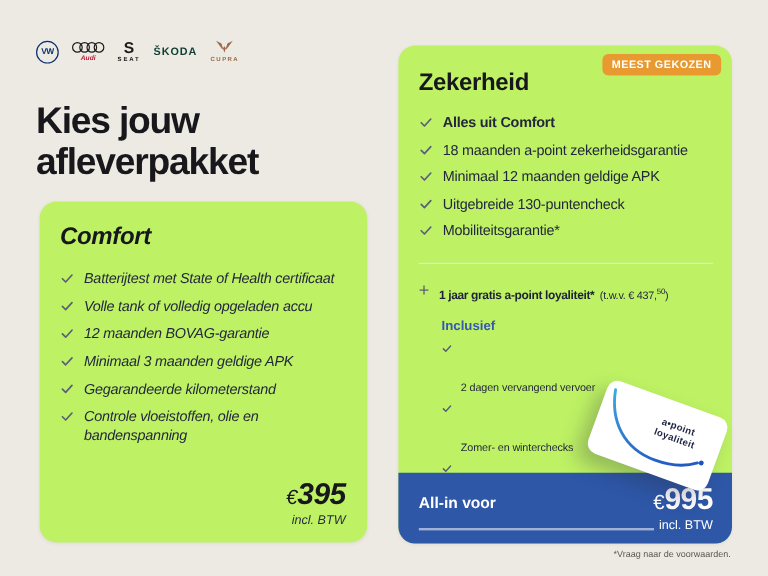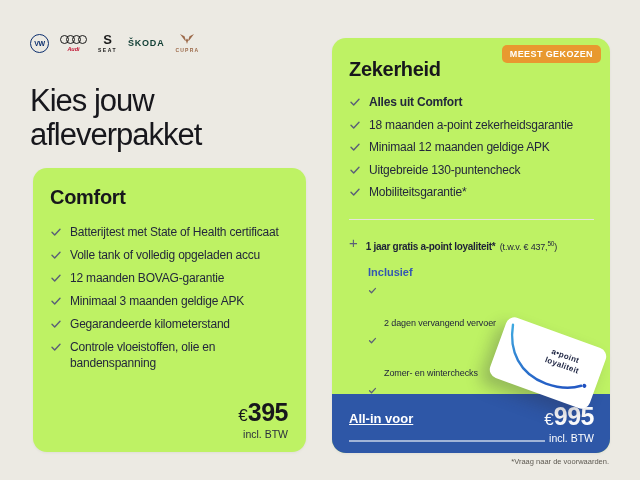--- a/index.html
+++ b/index.html
@@ -19,24 +19,24 @@
   .audi-rings { display:flex; }
   .audi-rings span { width:9px; height:9px; border:1.1px solid #1b1b1b; border-radius:50%; margin-left:-3px; }
   .audi-rings span:first-child { margin-left:0; }
   .audi-text { font-size:5.5px; font-weight:700; font-style:italic; color:#C01332; }
   .seat-s { font-size:13px; font-weight:800; color:#1b1b1b; line-height:11px; }
   .seat-text { font-size:5px; font-weight:700; letter-spacing:1.5px; color:#1b1b1b; }
   .skoda-text { font-size:9px; font-weight:800; letter-spacing:0.8px; color:#0F3D33; }
   .cupra-text { font-size:5px; font-weight:700; letter-spacing:1.2px; color:#9C6A4A; }
   
   .headline { position:absolute; left:30px; top:84px;
-    font-size:31px; line-height:34px; font-weight:400; letter-spacing:-1px; color:#17171C; }
+    font-size:31px; line-height:34px; font-weight:700; letter-spacing:-1px; color:#17171C; }
   
   .card { position:absolute; background:#bef264; border-radius:14px; box-shadow:0 1px 3px rgba(0,0,0,0.05); }
-  .card-comfort { left:33px; top:168px; width:273px; height:284px; padding:18px 16px 14px 17px; }
+  .card-comfort { left:33px; top:168px; width:273px; height:284px; padding:18px 16px 14px 17px;font-style:italic; }
   .card-zekerheid { left:332px; top:38px; width:278px; height:415px; padding:20px 16px 0 17px; }
   .card-title { font-size:20px; font-weight:700; color:#17171C; letter-spacing:-0.3px; }
   .check-list { display:flex; flex-direction:column; gap:7px; margin-top:15px; }
   .chk-item { display:flex; gap:8px; align-items:flex-start; }
   .chk-item svg { flex:0 0 auto; margin-top:2px; }
   .chk-text { font-size:12px; line-height:16px; font-weight:500; letter-spacing:-0.2px; color:#23273C; max-width:232px; }
   .chk-item.bold .chk-text { font-weight:700; }
   
   .price-block { position:absolute; right:18px; bottom:12px; text-align:right; }
   .price-line { color:#17171C; white-space:nowrap; }
@@ -59,21 +59,21 @@
   .sub-text { font-size:9px; line-height:11px; font-weight:400; letter-spacing:-0.1px; color:#23273C;margin-top:33px; }
   
   .mini-card { position:absolute; left:163px; top:293px; width:106px; height:64px;
     background:#fff; border-radius:9px; transform:rotate(20deg);
     box-shadow:-6px 10px 16px rgba(40,40,60,0.28); z-index:3; }
   .mini-card-text { position:absolute; right:9px; top:15px; width:60px; text-align:center;
     font-size:8px; line-height:10px; font-weight:700; color:#1D2442; letter-spacing:0.3px; }
   
   .allin { position:absolute; left:0; right:0; bottom:0; height:59px;
     background:#2E57A7; border-radius:0 0 14px 14px; z-index:2; }
-  .allin-label { position:absolute; left:17px; top:17px; color:#fff; font-size:13px; font-weight:700;text-decoration:underline; }
+  .allin-label { position:absolute; left:17px; top:17px; color:#fff; font-size:13px; font-weight:700; }
   .allin-line { position:absolute; left:17px; top:46px; width:196px; height:1.5px; background:rgba(255,255,255,0.55); }
   .allin-price { position:absolute; right:16px; top:8px; text-align:right; color:#fff; }
   .allin-price .price-line { color:#fff; }
   .allin-price .vat { color:#fff; }
   
   .footnote { position:absolute; right:31px; top:457px; font-size:7.5px; color:#5E5A52; }
 </style>
 </head>
 <body>
 

